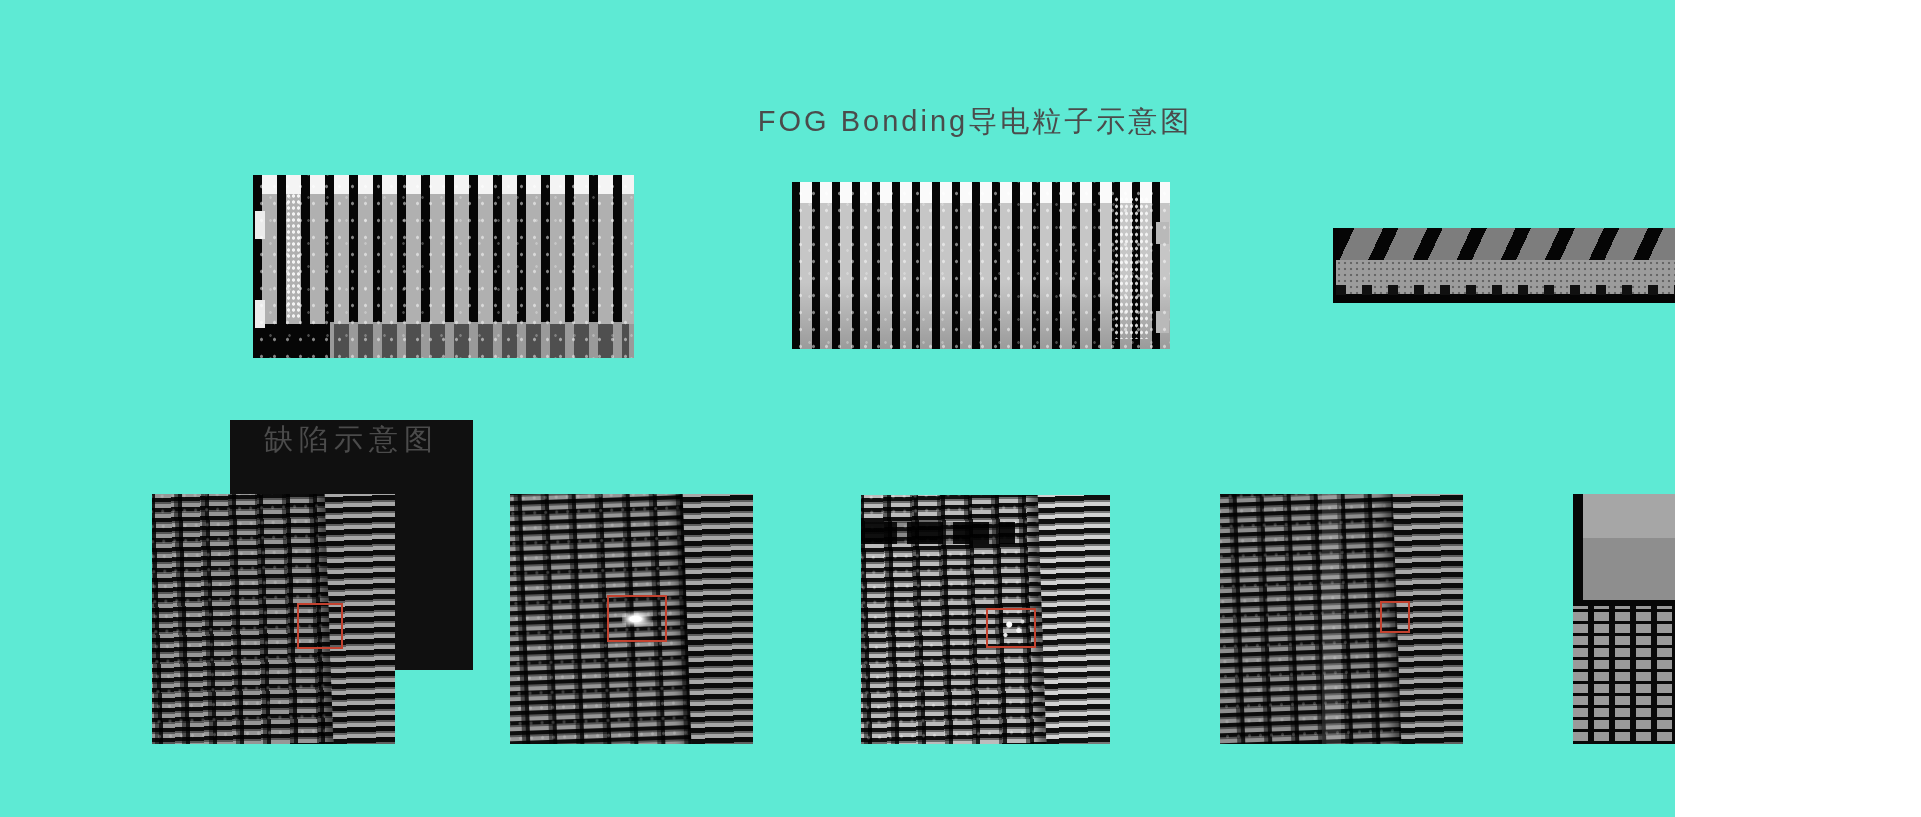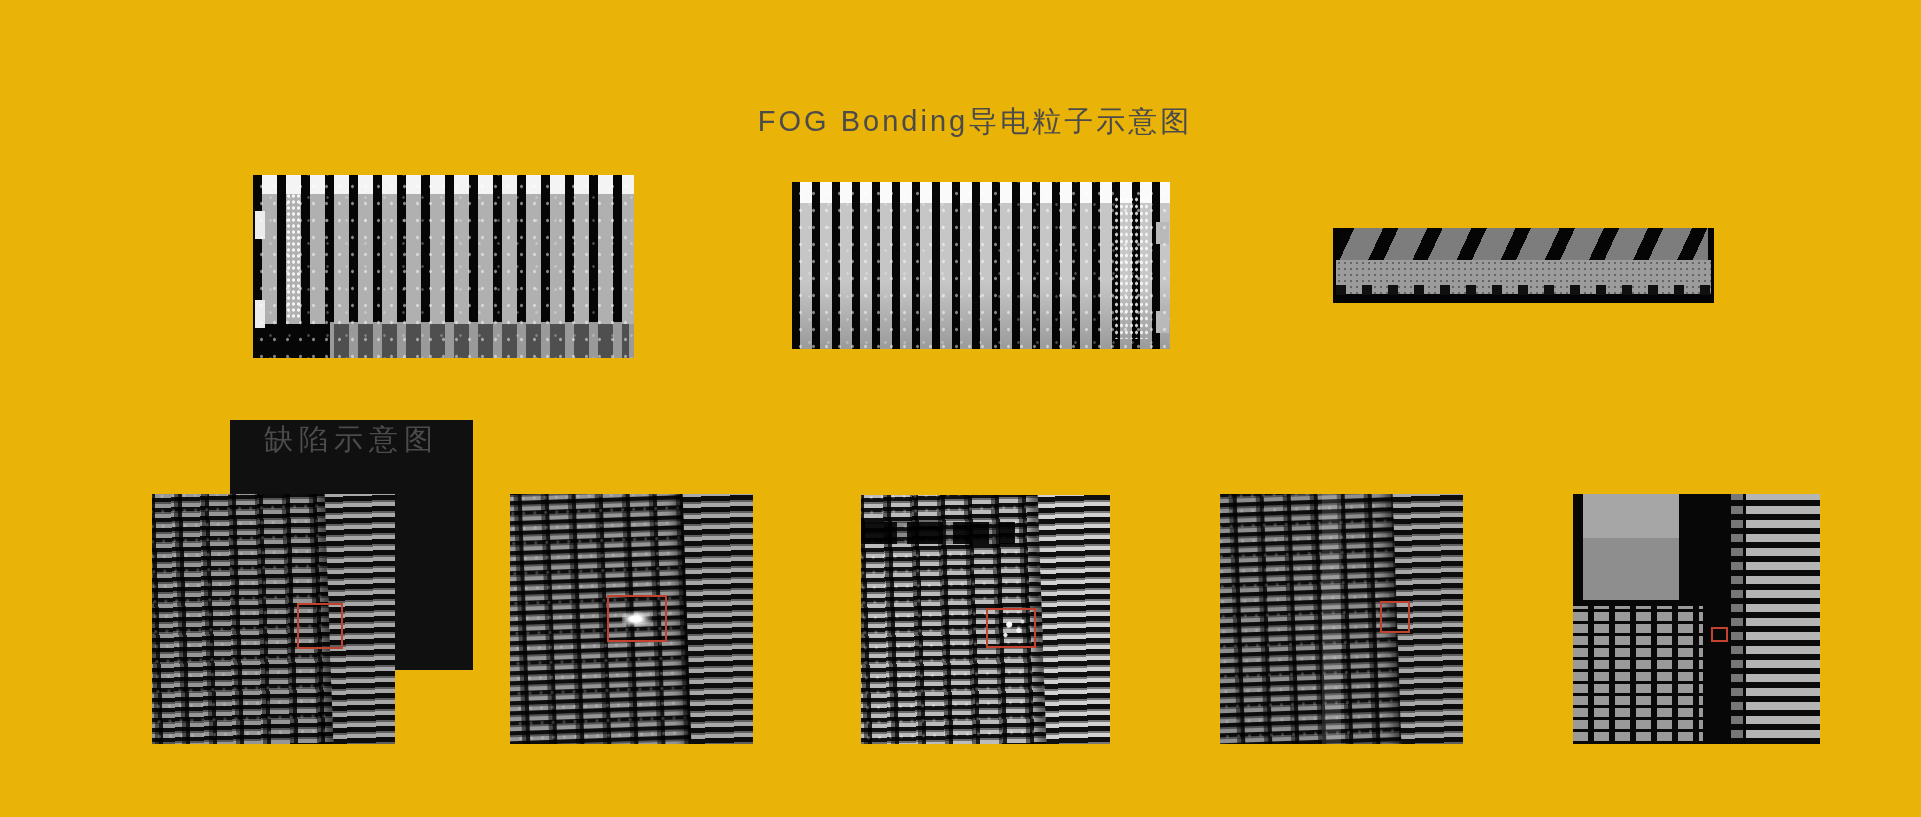--- a/index.html
+++ b/index.html
@@ -3,22 +3,22 @@
 <meta charset="utf-8">
 <style>
   * { box-sizing: border-box; }
   html,body { margin:0; padding:0; }
   body {
     width:1921px; height:817px;
     background:#ffffff;
     font-family:"Liberation Sans","DejaVu Sans",sans-serif;
   }
   .canvas {
-    position:relative; width:1921px; height:817px;
-    background:#eab308; overflow:hidden;
+    position:relative; width:1675px; height:817px;
+    background:#5eead4; overflow:hidden;
   }
   .sec-title {
     position:absolute; left:230px; width:1490px;
     margin:0; text-align:center;
     font-size:29px; font-weight:400;
     color:var(--title-text,#4b4b4b);
     letter-spacing:3px;
     white-space:nowrap;
   }
   .sec-title.fog    { top:102px; }

